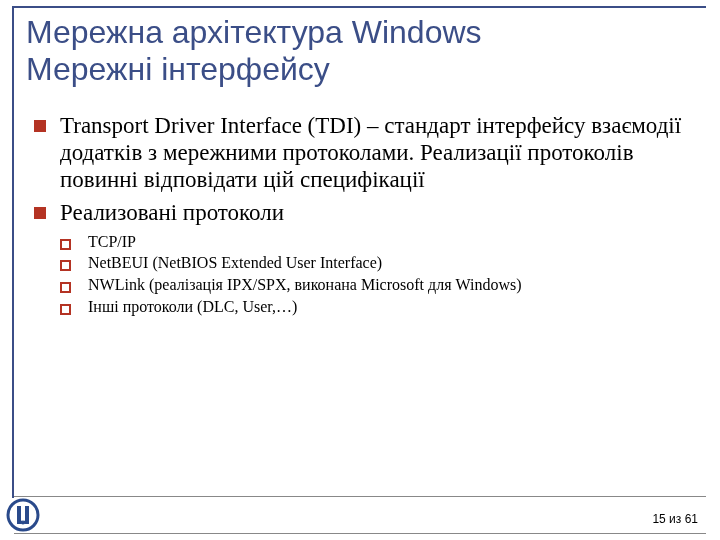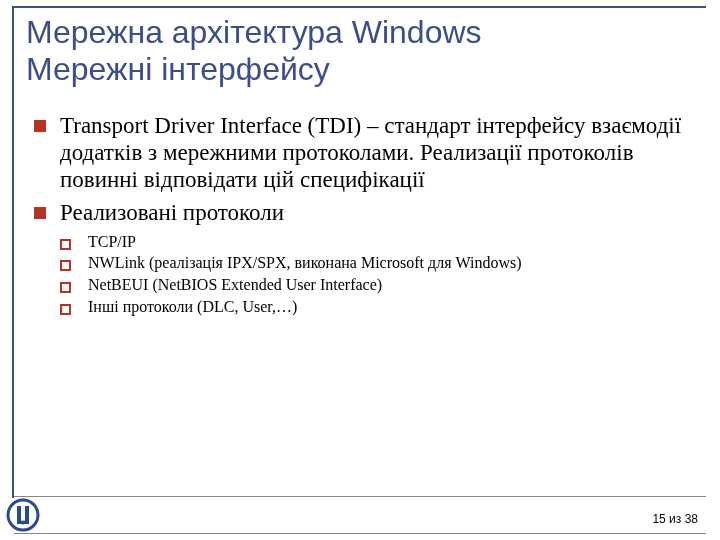--- a/index.html
+++ b/index.html
@@ -125,37 +125,37 @@
     <div class="li1">
       <span class="mk"></span>
       <span>Реализовані протоколи</span>
     </div>
     <div class="li2">
       <span class="mk"></span>
       <span>TCP/IP</span>
     </div>
     <div class="li2">
       <span class="mk"></span>
-      <span>NWLink (реалізація IPX/SPX, виконана Microsoft для Windows)</span>
+      <span>NetBEUI (NetBIOS Extended User Interface)</span>
     </div>
     <div class="li2">
       <span class="mk"></span>
-      <span>NetBEUI (NetBIOS Extended User Interface)</span>
+      <span>NWLink (реалізація IPX/SPX, виконана Microsoft для Windows)</span>
     </div>
     <div class="li2">
       <span class="mk"></span>
       <span>Інші протоколи (DLC, User,…)</span>
     </div>
   </div>
 
   <div class="footer"></div>
 
   <div class="logo">
     <svg width="34" height="34" viewBox="0 0 34 34">
       <circle cx="17" cy="17" r="15" fill="none" stroke="#2a4a8b" stroke-width="3"></circle>
       <rect x="11" y="8" width="4" height="18" fill="#2a4a8b"></rect>
       <rect x="19" y="8" width="4" height="18" fill="#2a4a8b"></rect>
       <path d="M15 23 Q17 27 19 23" fill="none" stroke="#2a4a8b" stroke-width="3"></path>
     </svg>
   </div>
 
-  <div class="pagenum">15 из 38</div>
+  <div class="pagenum">15 из 61</div>
 </div>
 
 </body></html>

